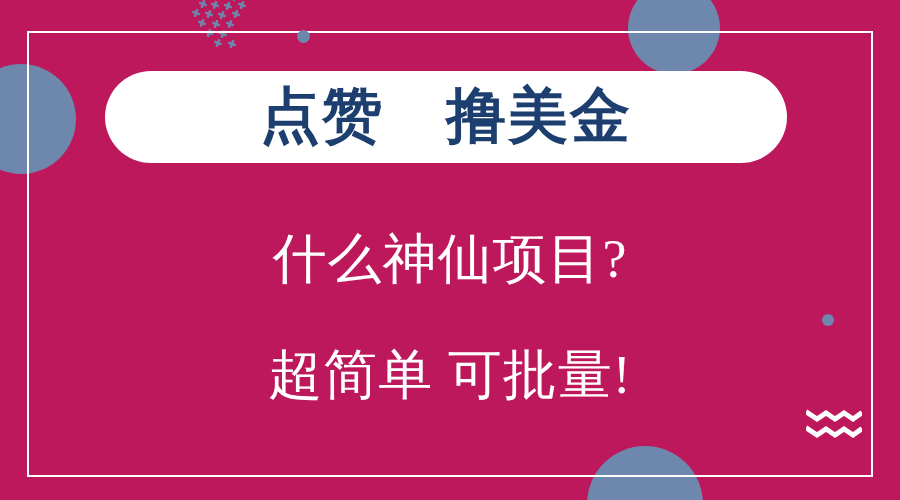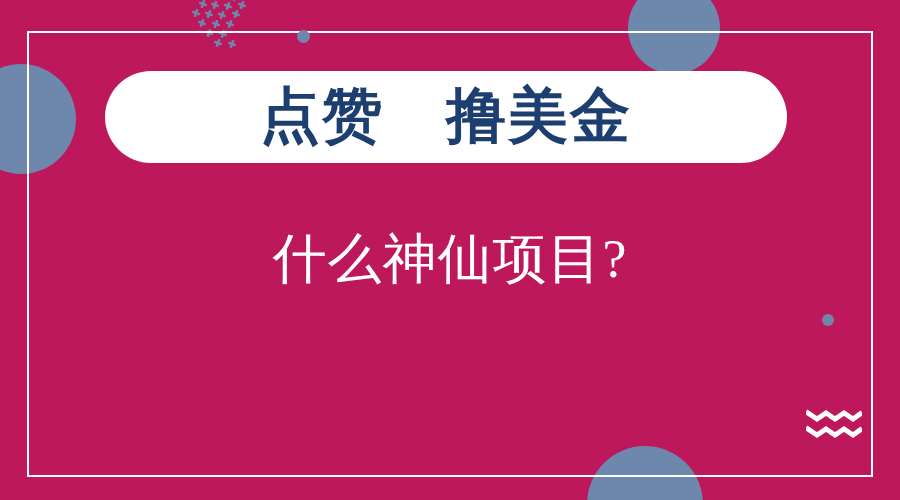--- a/index.html
+++ b/index.html
@@ -226,15 +226,16 @@
   </svg>
 
   <div class="content">
 
     <div class="headline-pill">
       <span class="headline-text">点赞　撸美金</span>
     </div>
 
     <div class="subline subline-1">什么神仙项目?</div>
 
+    <div class="subline subline-2">超简单 可批量!</div>
 
   </div>
 </div>
 
 </body></html>

